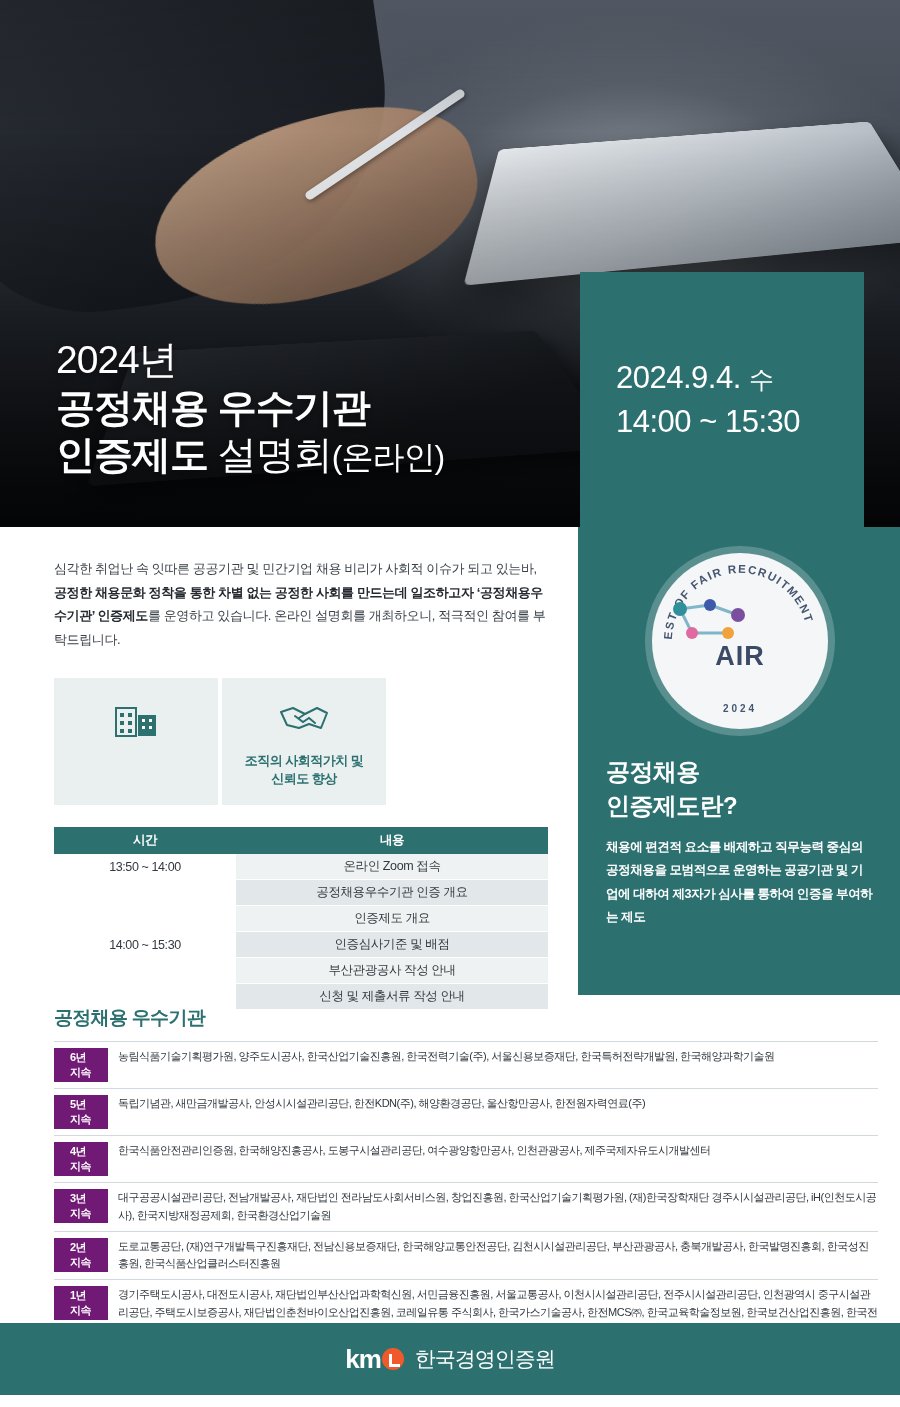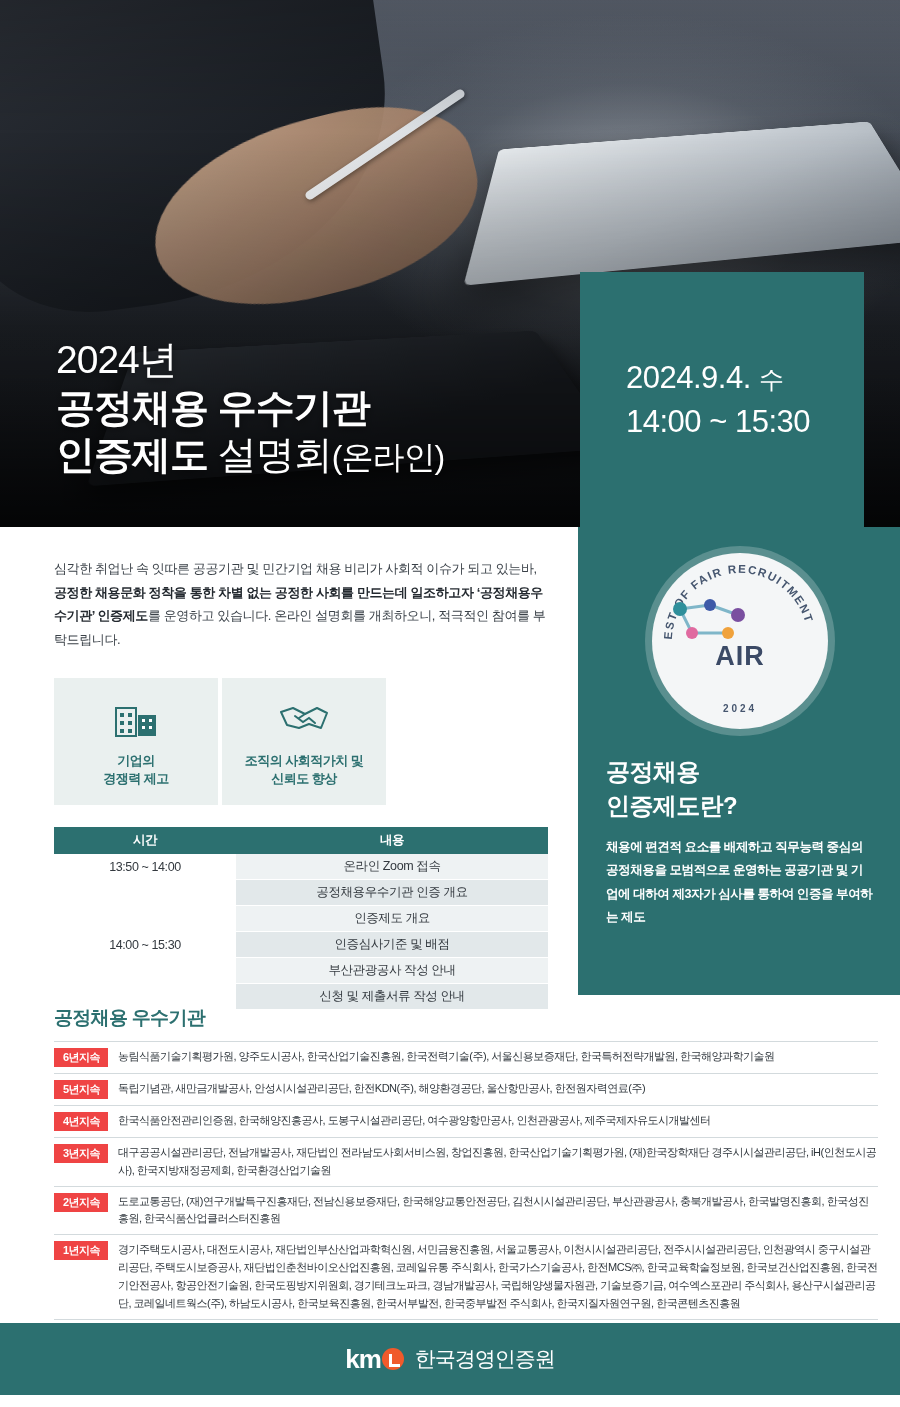--- a/index.html
+++ b/index.html
@@ -95,21 +95,21 @@
 
   .hero-datebox {
     position: absolute;
     right: 36px; top: 272px;
     width: 284px; height: 255px;
     background: #2c7070;
     z-index: 6;
     display: flex;
     flex-direction: column;
     justify-content: center;
-    padding-left: 46px;
+    padding-left: 36px;
   }
   .hero-datebox .d1 { color:#fff; font-size: 31px; font-weight: 400; letter-spacing: -0.5px; }
   .hero-datebox .d1 .wk { font-size: 25px; }
   .hero-datebox .d2 { color:#fff; font-size: 31px; font-weight: 400; margin-top: 8px; letter-spacing: -0.5px; }
 
   
   .content {
     position: relative;
     width: 900px;
     padding: 0;
@@ -252,26 +252,26 @@
   .org-row {
     display: flex;
     align-items: flex-start;
     padding: 6px 0 6px 0;
     border-top: 1px solid #d3dadd;
   }
   .org-row:last-child { border-bottom: 1px solid #d3dadd; }
   .org-tag {
     flex: 0 0 auto;
     width: 54px;
-    background: #ef4444;
+    background: #701a75;
     color: #fff;
     font-size: 11px;
     font-weight: 700;
-    text-align: right;
-    padding: 2px 8px;
+    text-align: left;
+    padding: 2px 16px;
     margin-right: 10px;
     letter-spacing: -0.5px;
   }
   .org-names {
     font-size: 11px;
     line-height: 1.62;
     color: #2f363c;
     letter-spacing: -0.5px;
     flex: 1;
   }
@@ -364,24 +364,20 @@
               <rect x="10" y="31" width="4" height="4"></rect>
                 <rect x="18" y="31" width="4" height="4"></rect>
             </g>
             <g fill="#ffffff">
               <rect x="32" y="21" width="3" height="3"></rect>
                 <rect x="39" y="21" width="3" height="3"></rect>
               <rect x="32" y="28" width="3" height="3"></rect>
                 <rect x="39" y="28" width="3" height="3"></rect>
             </g>
           </svg>
-        </div>
-        <div class="cap">
-          <span>기업의</span><br>
-          <span>경쟁력 제고</span>
         </div>
       </div>
 
       <div class="benefit">
         <div class="ico">
           <svg width="58" height="42" viewBox="0 0 58 42">
             <path d="M6 14 L18 10 L30 16 L42 10 L52 15 L46 30 L34 26 L24 30 L12 27 Z" fill="none" stroke="#2c7070" stroke-width="2" stroke-linejoin="round"></path>
             <path d="M20 18 l8 6 6-4 6 5" fill="none" stroke="#2c7070" stroke-width="2" stroke-linecap="round"></path>
             <path d="M30 16 l-6 4" stroke="#2c7070" stroke-width="2" stroke-linecap="round"></path>
           </svg>

